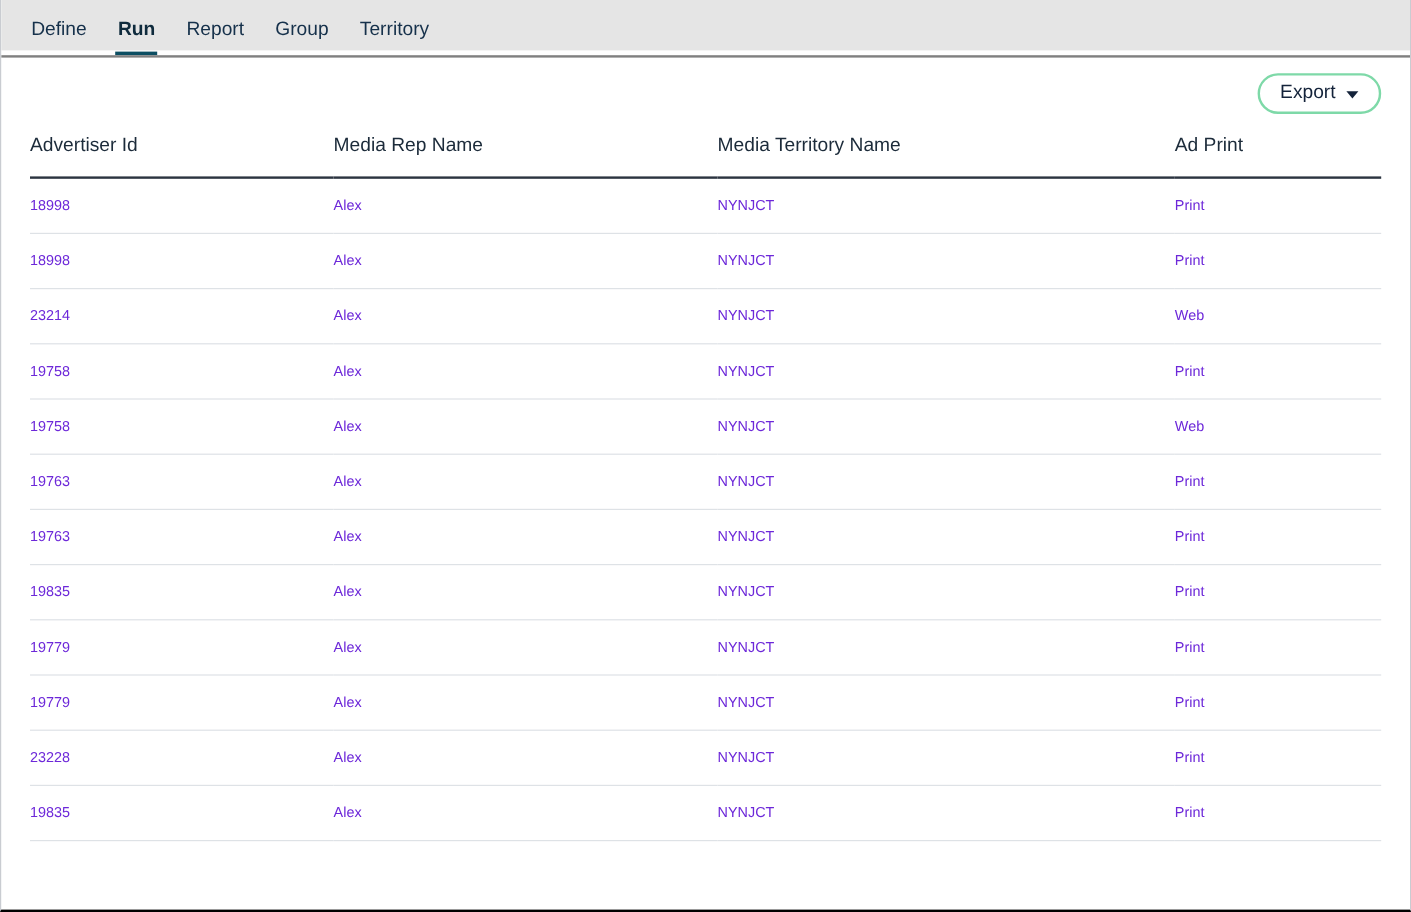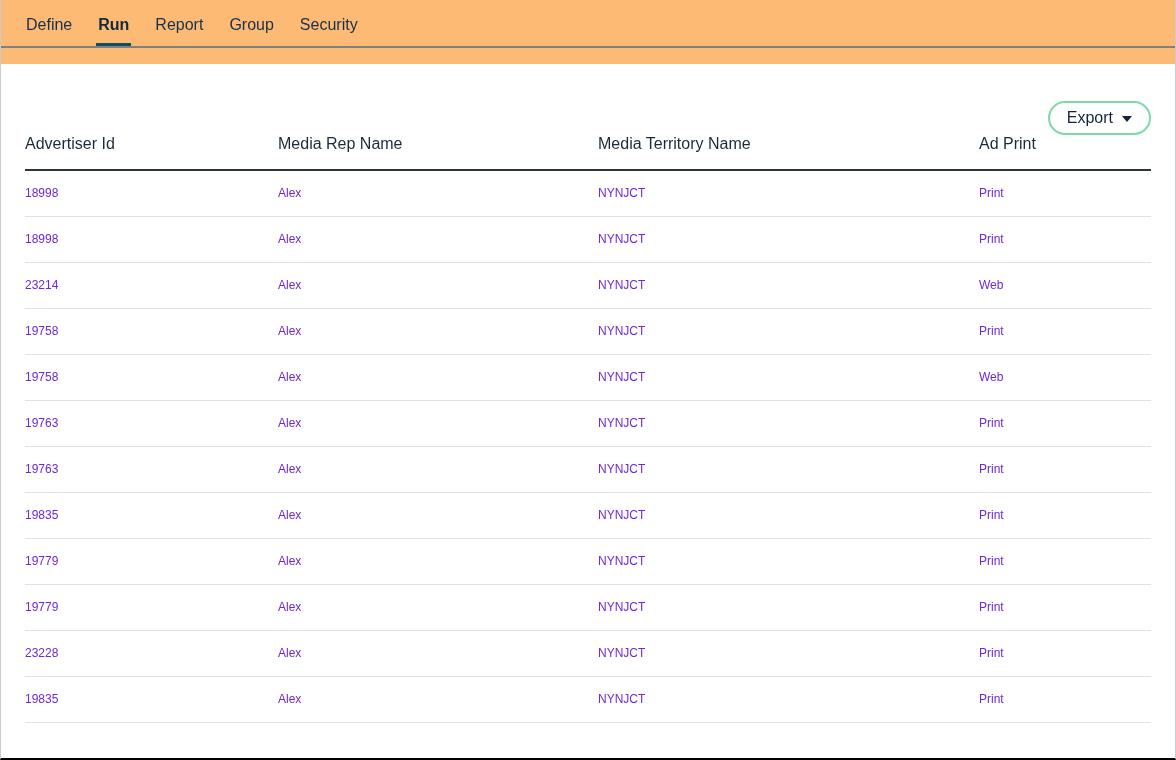--- a/index.html
+++ b/index.html
@@ -25,25 +25,25 @@
     background: #ffffff;
     border-left: 1px solid #c9ccd1;
     border-right: 1px solid #c9ccd1;
     border-bottom: 2px solid #000000;
     overflow: hidden;
   }
 
   
   .tab-bar {
     position: relative;
-    height: 64px;
+    height: 42px;
     display: flex;
     align-items: flex-start;
     padding: 0 0 0 12px;
-    background: #fdba74;
+    background: #e5e5e5;
   }
 
   .tab {
     position: relative;
     padding: 15px 13px 0 13px;
     font-size: 16px;
     line-height: 20px;
     color: #16314b;
     background: none;
     border: none;
@@ -74,21 +74,21 @@
     right: 0;
     top: 46px;
     height: 2px;
     background: #808080;
   }
 
   
   .toolbar {
     height: 71px;
     display: flex;
-    align-items: flex-end;
+    align-items: center;
     justify-content: flex-end;
     padding: 0 24px 0 0;
   }
 
   .export-button {
     display: inline-flex;
     align-items: center;
     gap: 9px;
     height: 34px;
     padding: 0 17px;
@@ -150,21 +150,21 @@
 </head>
 <body>
 
 <div class="app-frame">
 
   <nav class="tab-bar">
     <button class="tab">Define</button>
     <button class="tab active">Run</button>
     <button class="tab">Report</button>
     <button class="tab">Group</button>
-    <button class="tab">Security</button>
+    <button class="tab">Territory</button>
     <div class="tabbar-divider"></div>
   </nav>
 
   <div class="toolbar">
     <button class="export-button">
       <span>Export</span>
       <span class="caret-down"></span>
     </button>
   </div>
 

